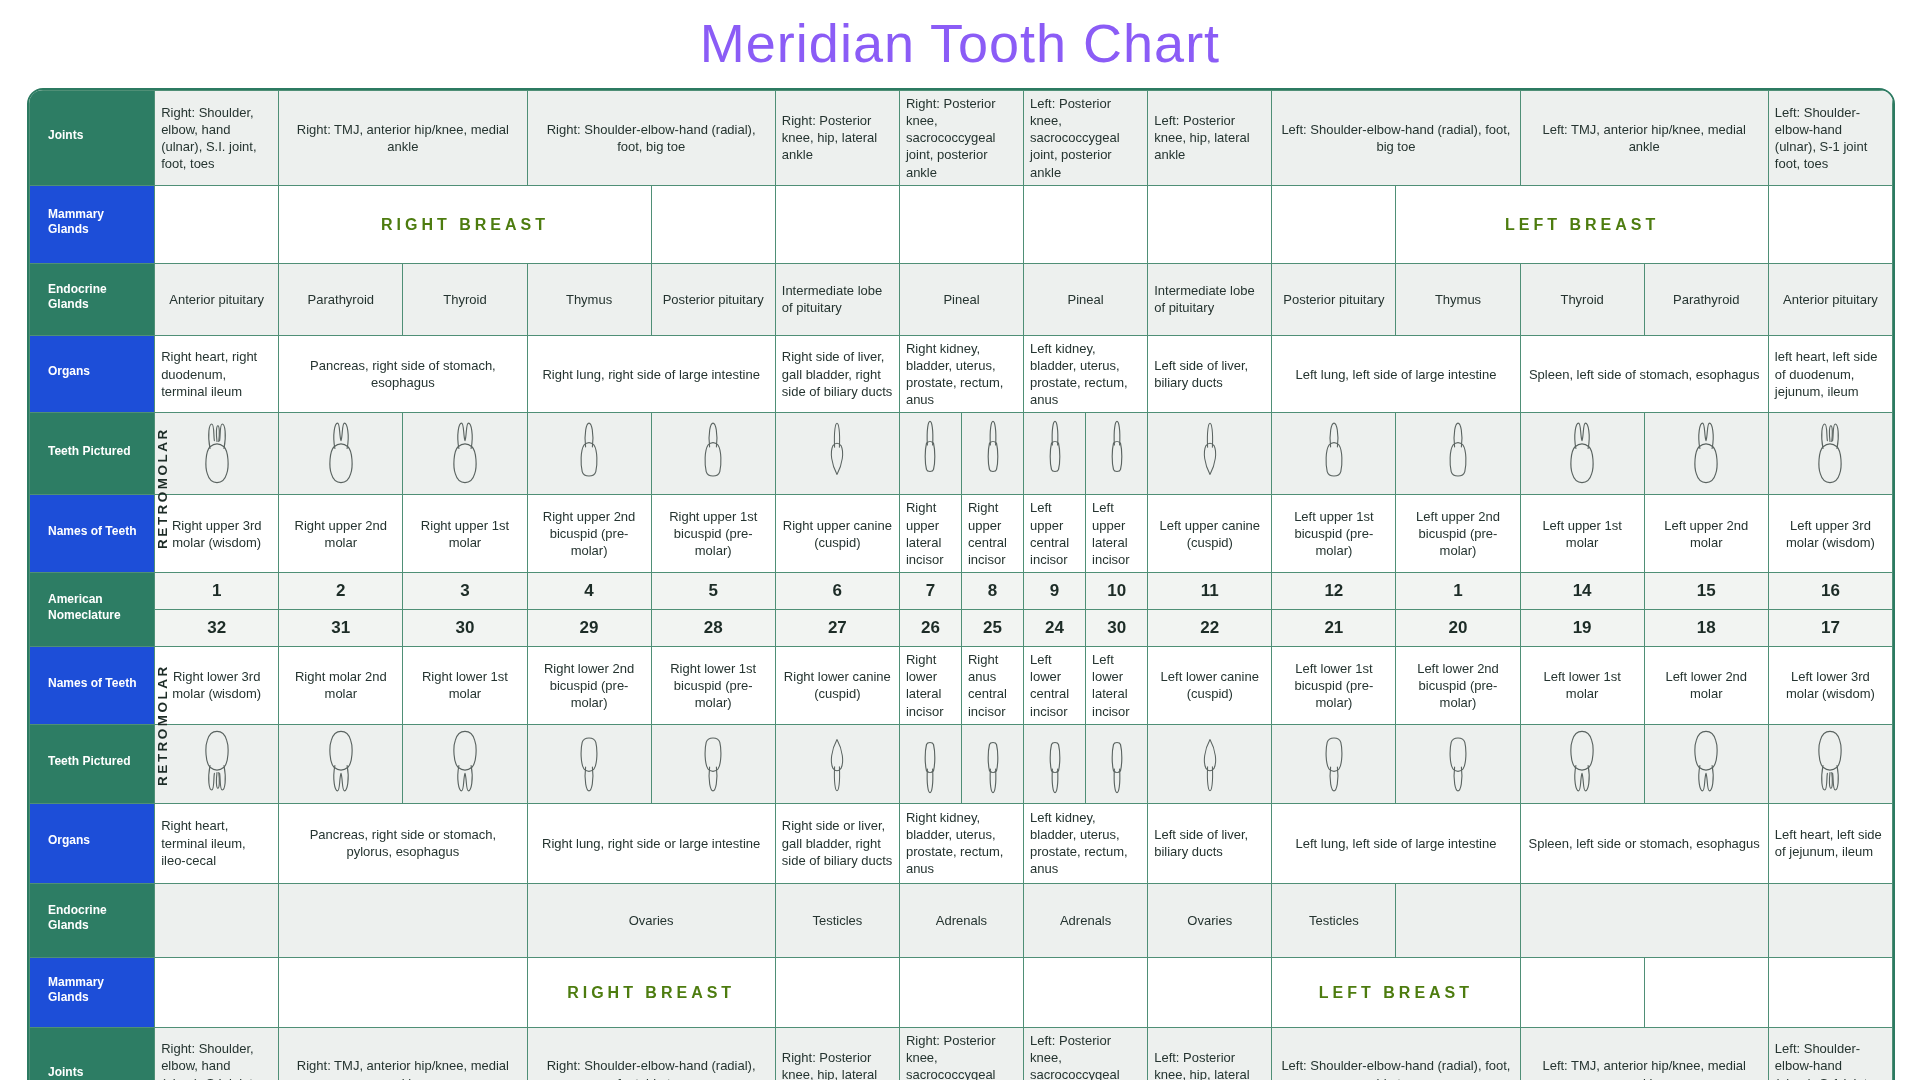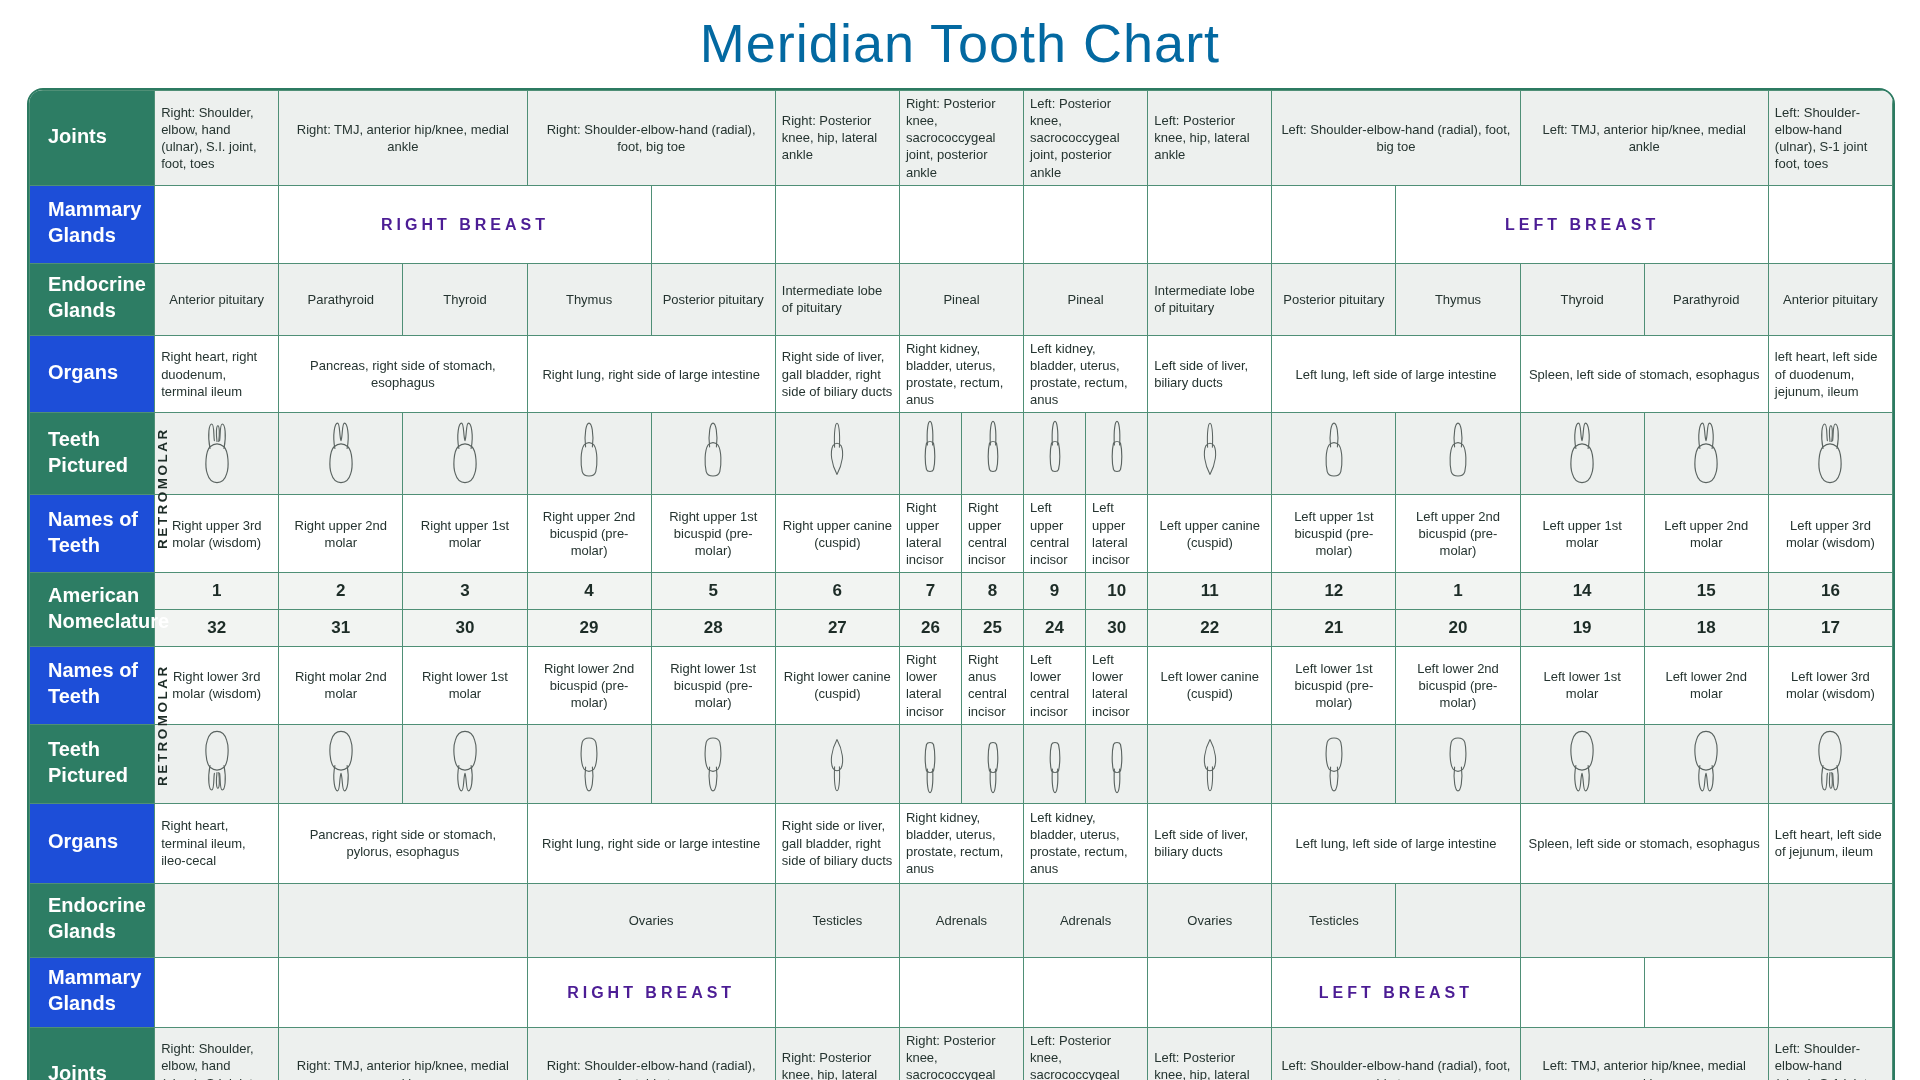--- a/index.html
+++ b/index.html
@@ -1,32 +1,32 @@
 <!DOCTYPE html>
 <html><head>
 <meta charset="utf-8">
 <style>
   html,body { margin:0; padding:0; background:#fff; }
   body { width:1920px; height:1080px; font-family:"Liberation Sans",sans-serif; overflow:hidden; }
-  .title { text-align:center; padding-top:12px; font-size:54px; font-weight:300; color:#0369a1; letter-spacing:1px; }
+  .title { text-align:center; padding-top:12px; font-size:54px; font-weight:300; color:#8b5cf6; letter-spacing:1px; }
   .chart-wrap { margin:14px 25px 0 27px; border:2px solid #2c7a61; border-radius:16px; overflow:hidden; }
   table { border-collapse:collapse; width:100%; table-layout:fixed; }
   td,th { border:1px solid #4f8f76; box-sizing:border-box; }
   col.c-hdr { width:125px; }
   col.c-wide { width:124px; }
   col.c-narrow { width:62px; }
-  th.rowhead { text-align:left; padding:0 8px 4px 18px; color:#ffffff; font-size:20px; font-weight:700; line-height:1.3; vertical-align:middle; }
+  th.rowhead { text-align:left; padding:0 8px 4px 18px; color:#ffffff; font-size:12px; font-weight:700; line-height:1.3; vertical-align:middle; }
   .tone-medium { background:#2d7d64; }
   .tone-dark   { background:#1d4ed8; }
   td.cell { text-align:center; vertical-align:middle; font-size:13px; color:#253430; line-height:1.32; padding:4px 6px; }
   td.cell.left { text-align:left; }
   td.bg-gray  { background:#edf0ee; }
   td.bg-white { background:#ffffff; }
   td.bg-num   { background:#f2f4f2; }
-  td.breast   { font-size:16px; letter-spacing:4px; font-weight:600; color:#4c1d95;margin-top:12px; }
+  td.breast   { font-size:16px; letter-spacing:4px; font-weight:600; color:#4d7c0f;margin-top:12px; }
   td.numcell  { font-size:17px; font-weight:600; color:#1d2c27; }
   td.toothcell { position:relative; text-align:center; vertical-align:middle; padding:2px; }
   .tooth { display:inline-block; }
   .tooth svg { display:block; margin:0 auto; }
   .tooth svg path { stroke:#5a6360; fill:none; stroke-width:1.3; stroke-linecap:round; stroke-linejoin:round; }
   .tooth.flip svg { transform:scaleY(-1); }
   .retro { position:absolute; width:150px; height:16px; transform:rotate(-90deg);
            font-size:13.5px; font-weight:700; letter-spacing:2.5px; color:#1d2c27;
            text-align:center; z-index:5; pointer-events:none; }
   .retro-top    { left:-67px; top:67px; }

